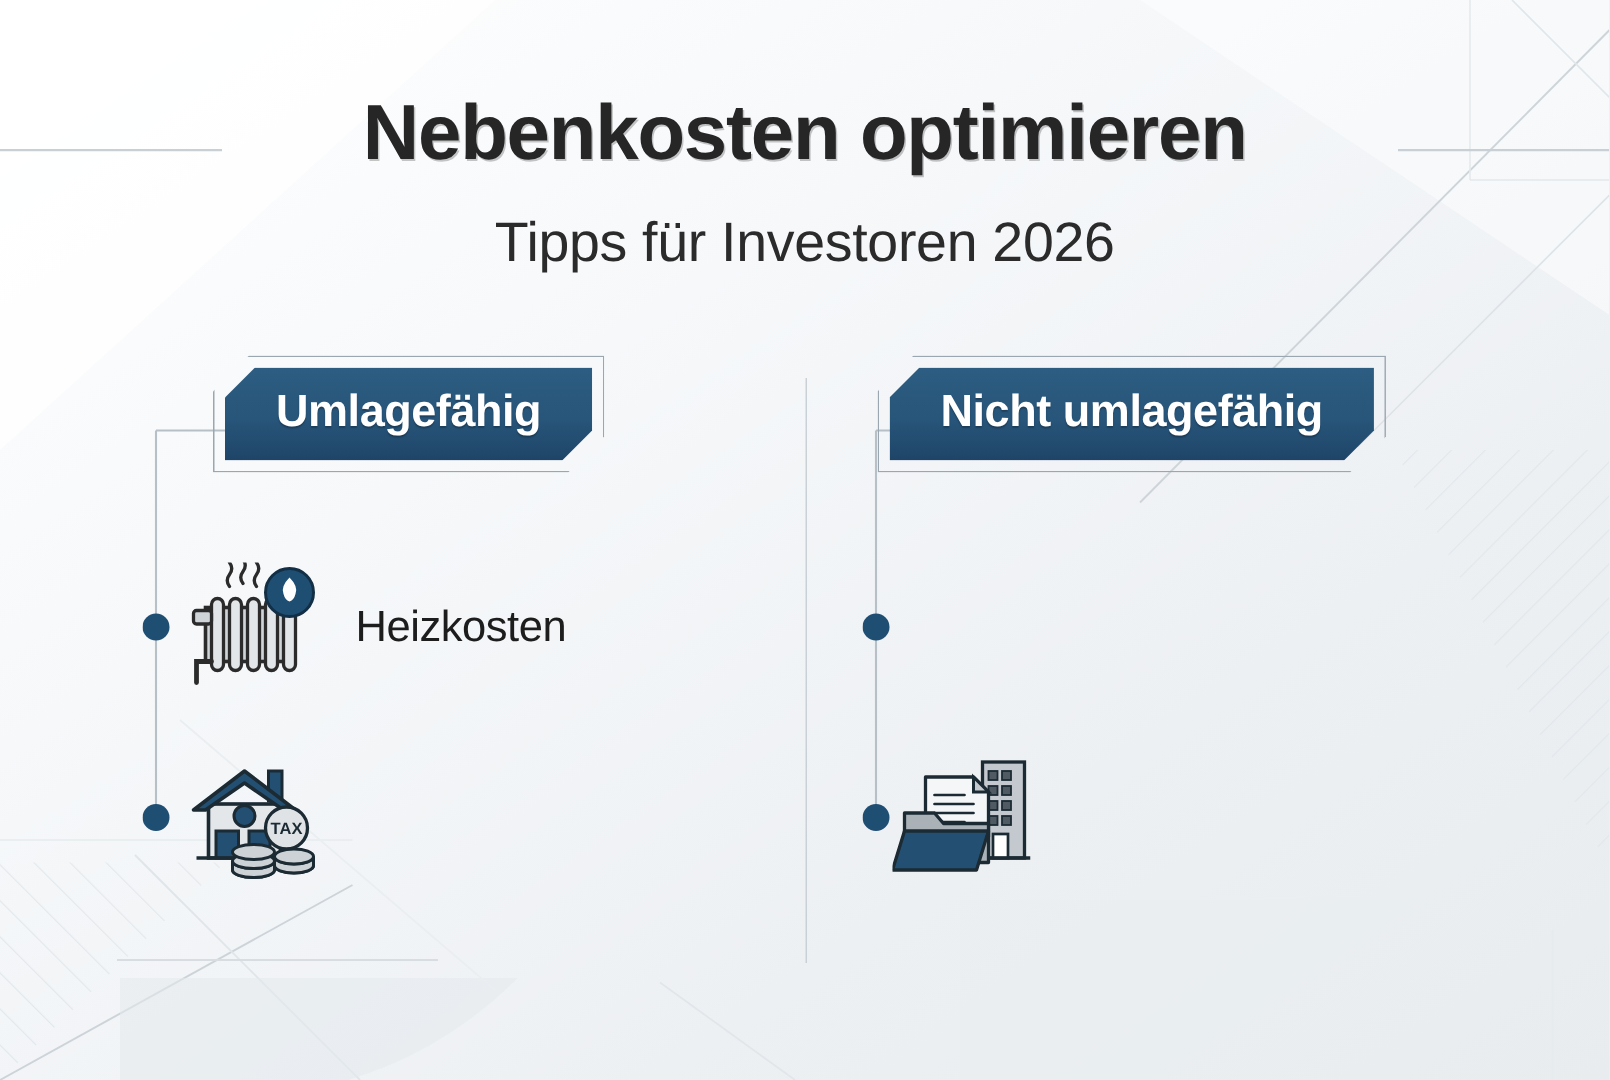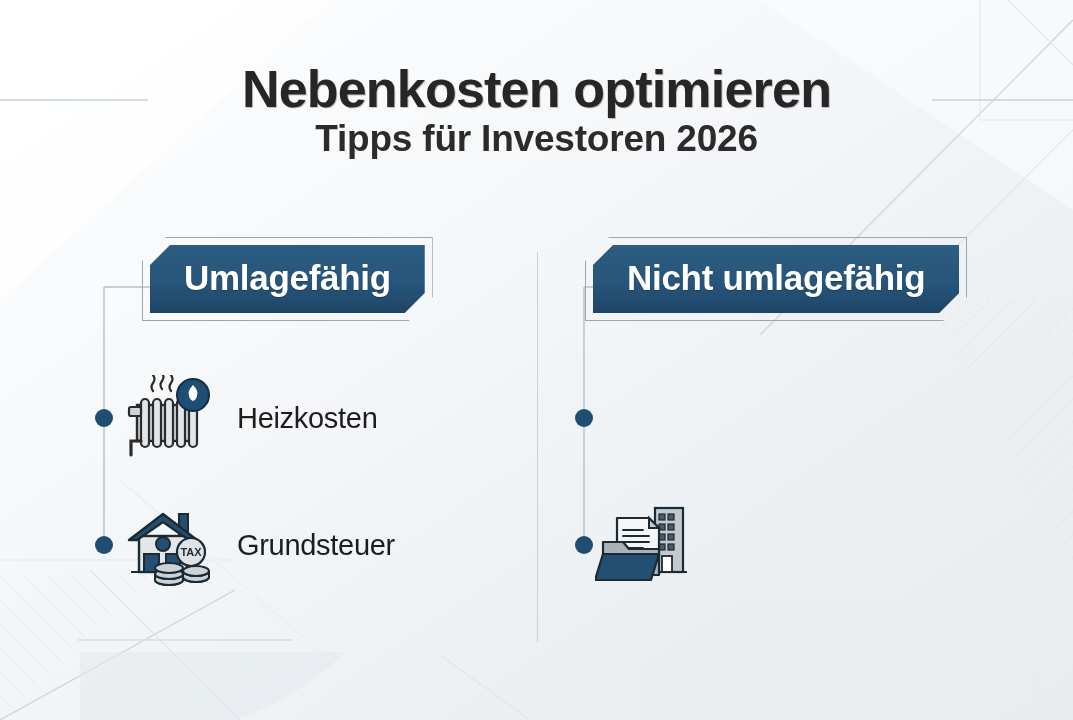--- a/index.html
+++ b/index.html
@@ -24,42 +24,42 @@
   .bg-layer{ position:absolute; inset:0; pointer-events:none; }
 
   
   .header{ position:absolute; top:62px; left:0; width:1073px; text-align:center; }
   .title{
     font-size:52px; font-weight:bold; color:#262626;
     letter-spacing:-0.8px; line-height:1.06;
     text-shadow:1px 1px 0 rgba(0,0,0,.22);
   }
   .subtitle{
-    margin-top:1px;
-    font-size:37px; font-weight:700; color:#2b2b2b;
+    margin-top:24px;
+    font-size:37px; font-weight:400; color:#2b2b2b;
     letter-spacing:-0.2px;
   }
 
   
   .columns{ position:absolute; top:240px; left:0; width:1073px; height:420px; }
   .column{ position:absolute; top:0; height:420px; }
   .column.left{ left:95px;  width:430px; }
   .column.right{ left:575px; width:470px; }
 
   
   .badge-wrap{ position:absolute; top:5px; left:55px; }
   .column.right .badge-wrap{ left:18px; }
 
   .badge{
     position:relative;
     display:inline-flex; align-items:center; justify-content:center;
     padding:13px 34px 15px;
     background:linear-gradient(180deg,#2d5d82 0%,#28557a 55%,#1e4568 100%);
     color:#ffffff;
-    font-size:35px; font-weight:bold; letter-spacing:-0.3px;
+    font-size:30px; font-weight:bold; letter-spacing:-0.3px;
     white-space:nowrap;
     clip-path:polygon(20px 0, 100% 0, 100% calc(100% - 20px), calc(100% - 20px) 100%, 0 100%, 0 20px);
     text-shadow:0 1px 1px rgba(0,0,0,.25);
   }
   .badge-outline{
     position:absolute; top:-8px; left:-8px;
     width:calc(100% + 16px); height:calc(100% + 16px);
     border:1.4px solid #9aa7b0;
     clip-path:polygon(24px 0, 100% 0, 100% calc(100% - 24px), calc(100% - 24px) 100%, 0 100%, 0 24px);
     pointer-events:none;
@@ -241,21 +241,20 @@
               <ellipse cx="46" cy="78" rx="14" ry="5"></ellipse>
               <path d="M32 78 v-6 a14 5 0 0 0 28 0 v6 a14 5 0 0 1 -28 0 Z"></path>
               <ellipse cx="46" cy="72" rx="14" ry="5"></ellipse>
               <ellipse cx="46" cy="66" rx="14" ry="5"></ellipse>
               <ellipse cx="73" cy="75" rx="13" ry="5"></ellipse>
               <path d="M60 75 v-6 a13 5 0 0 0 26 0 v6 a13 5 0 0 1 -26 0 Z"></path>
               <ellipse cx="73" cy="69" rx="13" ry="5"></ellipse>
             </g>
           </svg>
         </div>
-        <div class="item-label">Grundsteuer</div>
       </div>
     </div>
 
     <div class="column right">
 
       <svg class="connector" width="160" height="420" viewBox="0 0 160 420">
         <path d="M 9 47 L 60 47" stroke="#b7c0c7" stroke-width="1.4" fill="none"></path>
         <path d="M 9 47 L 9 305" stroke="#b7c0c7" stroke-width="1.4" fill="none"></path>
         <circle cx="9" cy="178" r="9" fill="#1f4e73"></circle>
         <circle cx="9" cy="305" r="9" fill="#1f4e73"></circle>

